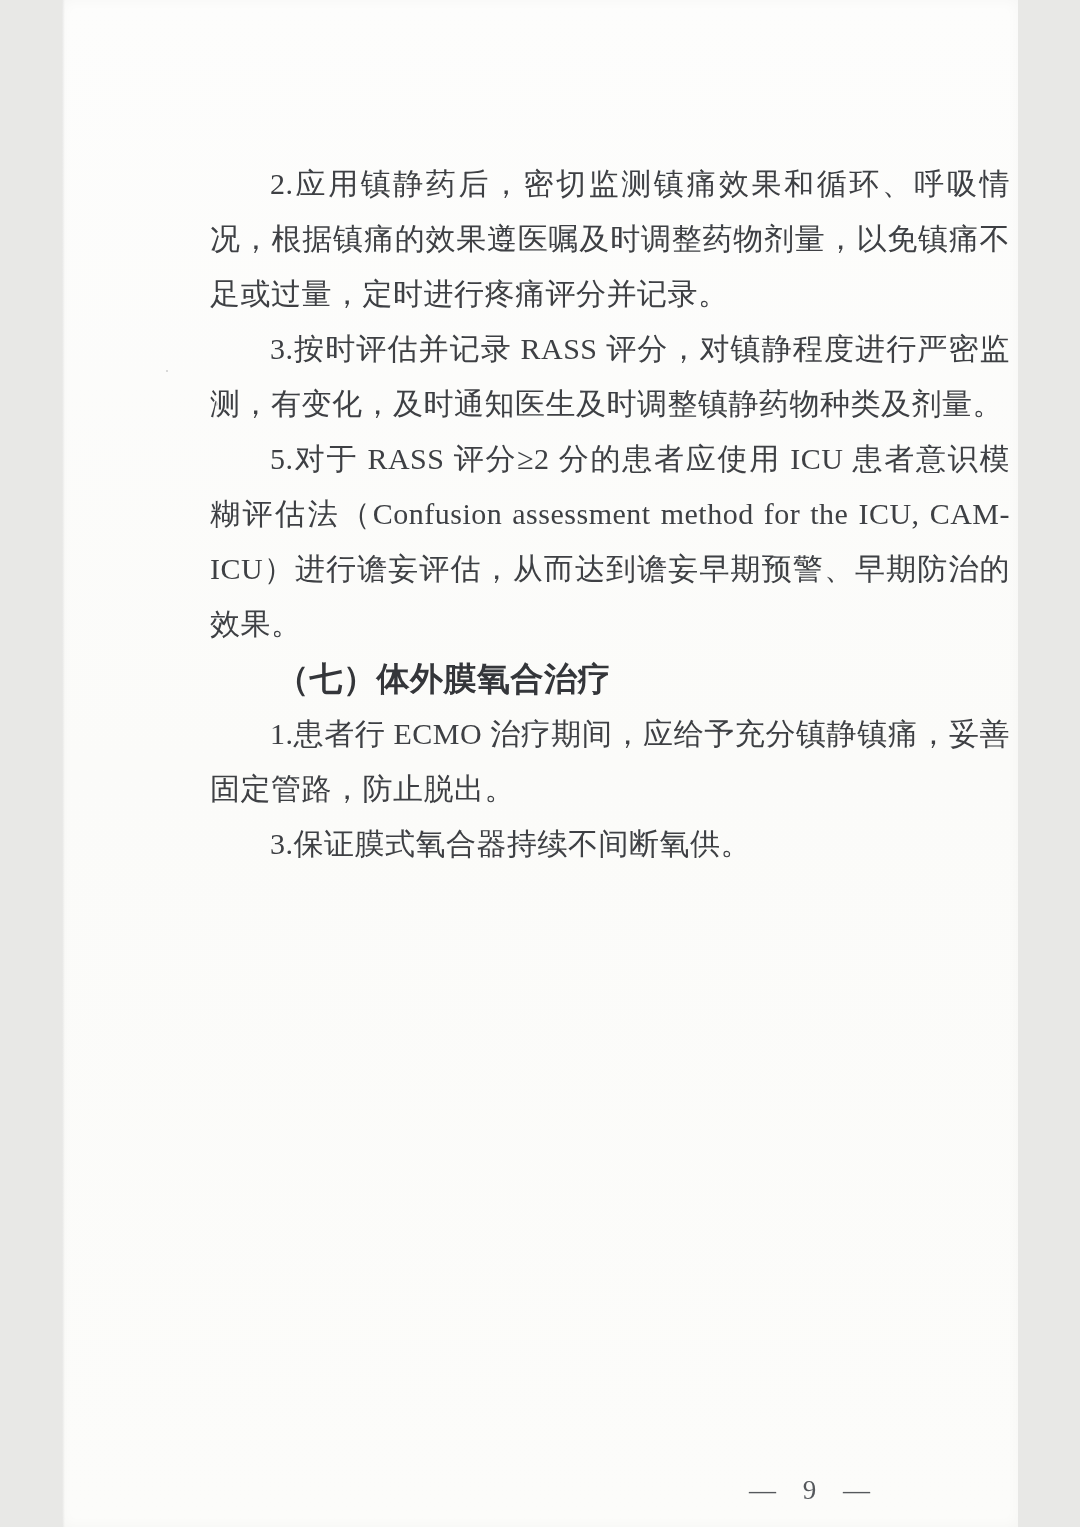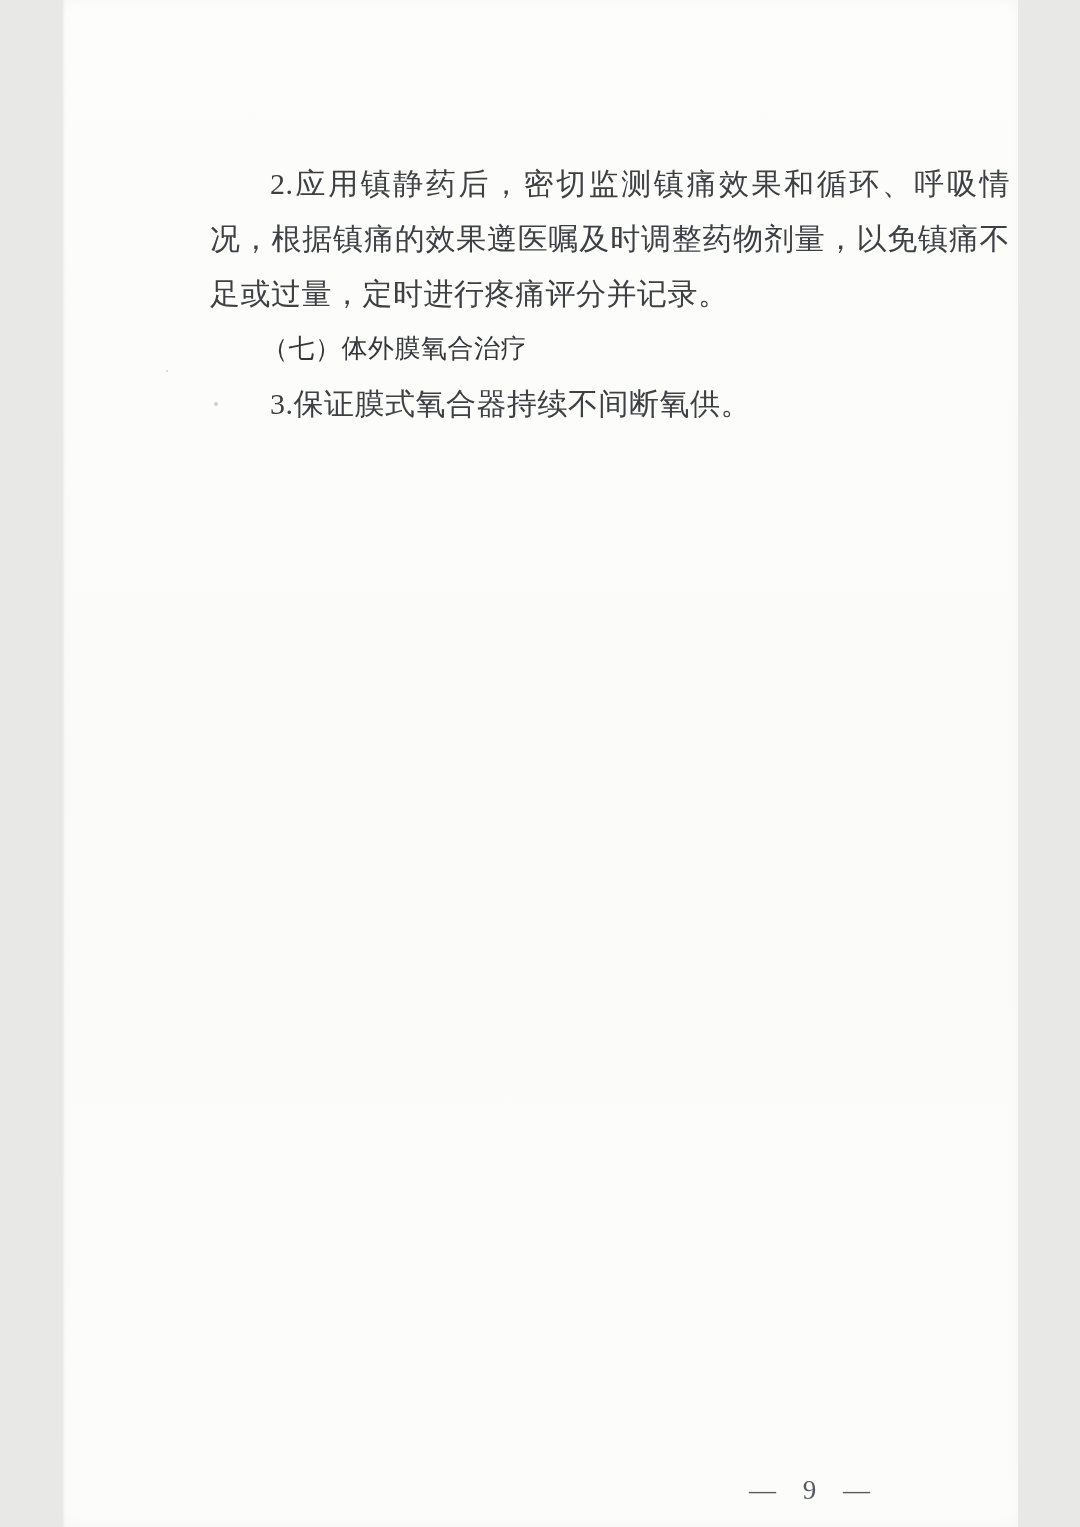--- a/index.html
+++ b/index.html
@@ -44,23 +44,23 @@
     text-align: justify;
   }
   .content p, .content h2 {
     margin: 0;
     padding: 0;
     text-indent: 2em;
     font-weight: 400;
   }
   .content h2.section-heading {
     font-family: "Liberation Sans", "DejaVu Sans", sans-serif;
-    font-size: 26px;
+    font-size: 33px;
     line-height: 55px;
-    font-weight: 400;
+    font-weight: 700;
     color: #34363a;
   }
   .page-footer {
     position: absolute;
     top: 1436px;
     right: 146px;
     font-size: 27px;
     line-height: 36px;
     color: #55585c;
     letter-spacing: 2px;
@@ -71,20 +71,23 @@
 </head>
 <body>
 
 <div class="page">
   <div class="scan-edge"></div>
   <div class="speck s1"></div>
   <div class="speck s2"></div>
 
   <main class="content">
     <p>2.应用镇静药后，密切监测镇痛效果和循环、呼吸情况，根据镇痛的效果遵医嘱及时调整药物剂量，以免镇痛不足或过量，定时进行疼痛评分并记录。</p>
+    <p>3.按时评估并记录 RASS 评分，对镇静程度进行严密监测，有变化，及时通知医生及时调整镇静药物种类及剂量。</p>
+    <p>5.对于 RASS 评分≥2 分的患者应使用 ICU 患者意识模糊评估法（Confusion assessment method for the ICU, CAM-ICU）进行谵妄评估，从而达到谵妄早期预警、早期防治的效果。</p>
     <h2 class="section-heading">（七）体外膜氧合治疗</h2>
+    <p>1.患者行 ECMO 治疗期间，应给予充分镇静镇痛，妥善固定管路，防止脱出。</p>
     <p>3.保证膜式氧合器持续不间断氧供。</p>
   </main>
 
   <footer class="page-footer">
     <span>— 9 —</span>
   </footer>
 </div>
 
 </body></html>

